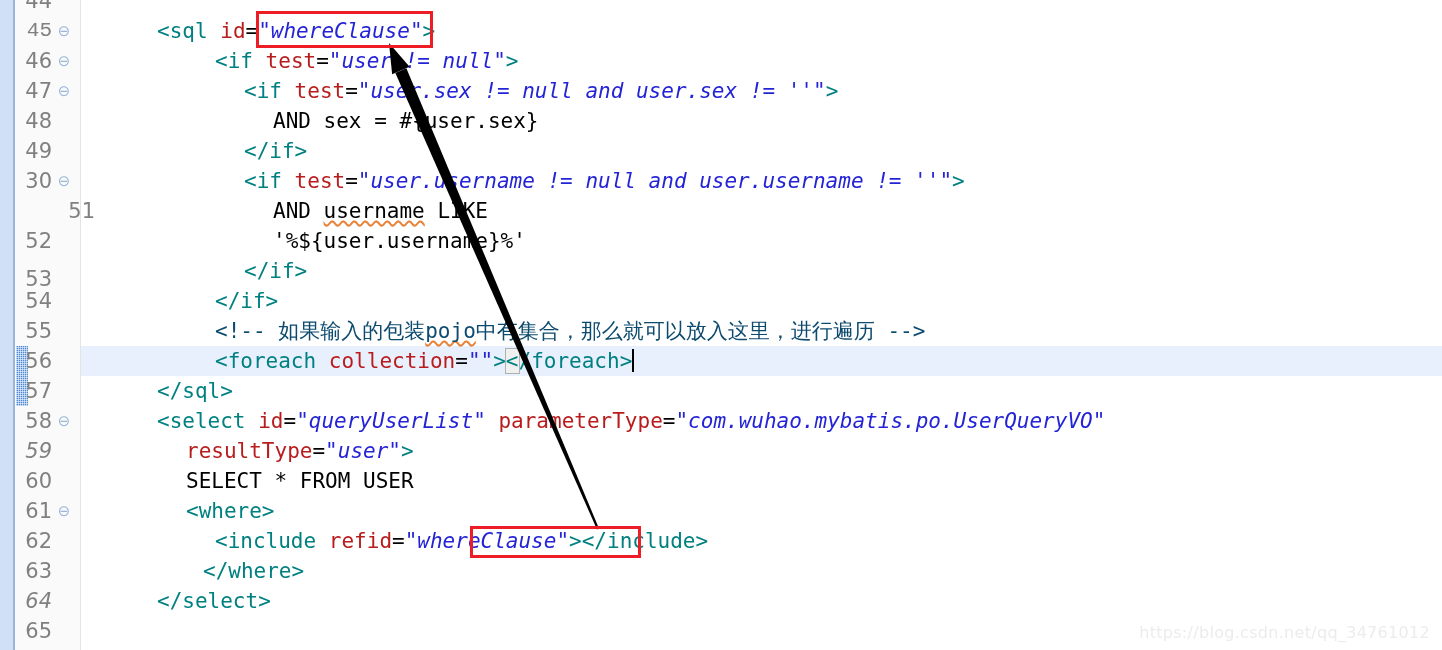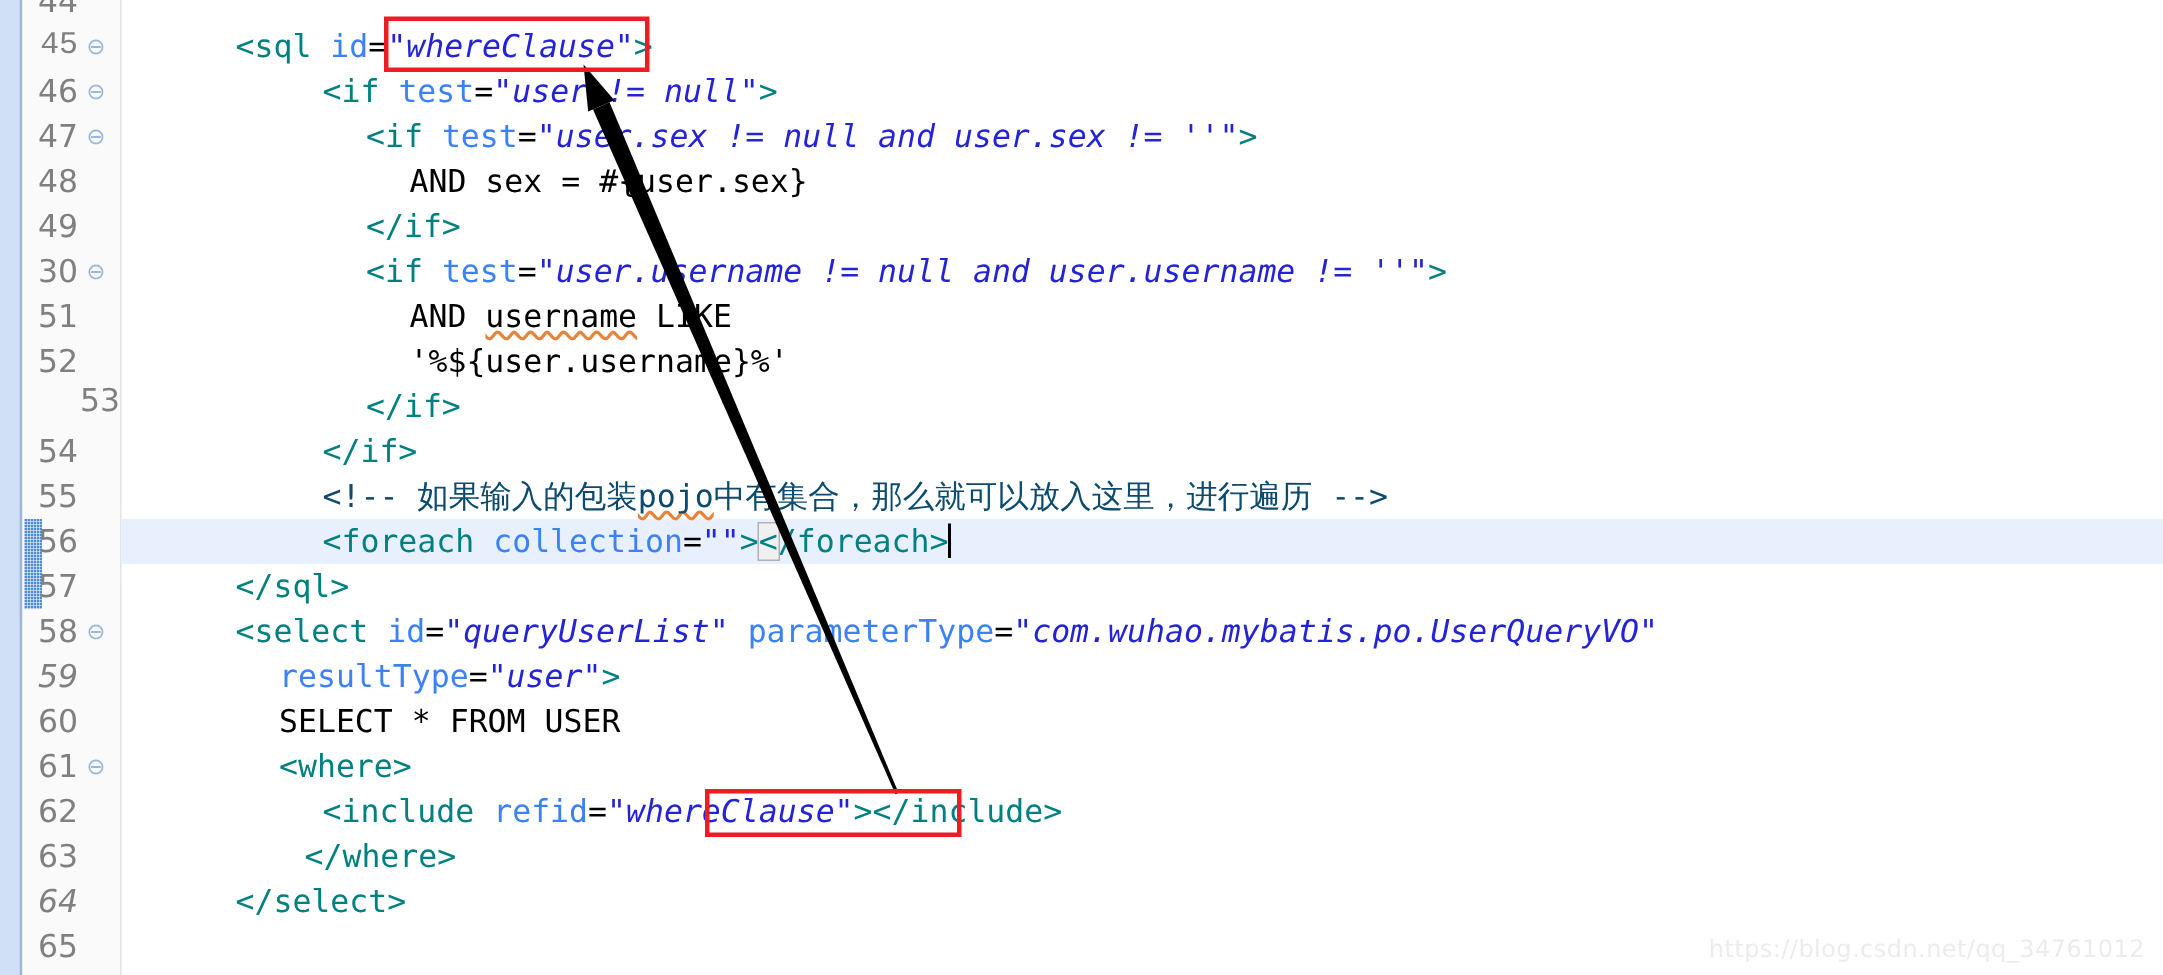--- a/index.html
+++ b/index.html
@@ -97,21 +97,21 @@
     width: 16px; height: 30px;
     line-height: 30px;
     text-align: center;
     font-size: 15px;
     color: #9ab6d8;
     font-family: "DejaVu Sans", "Liberation Sans", sans-serif;
   }
 
   
   .tag      { color: #008080; }            
-  .attr     { color: #3b82f6; }            
+  .attr     { color: #b91c1c; }            
   .str      { color: #2424d6; font-style: italic; }
   .plain    { color: #000000; }
   .comment  { color: #0c4a6e; font-style: normal; }
   .eq       { color: #000000; }
 
   
   .squiggle {
     text-decoration: underline wavy #e8833a;
     text-decoration-skip-ink: none;
   }
@@ -201,23 +201,23 @@
       <div class="lineno" style="top: 16px; font-family: Liberation Mono, monospace;">45</div>
       <div class="fold" style="top: 16px;">⊖</div>
       <div class="lineno" style="top: 46px;">46</div>
       <div class="fold" style="top: 46px;">⊖</div>
       <div class="lineno" style="top: 76px;">47</div>
       <div class="fold" style="top: 76px;">⊖</div>
       <div class="lineno" style="top: 106px;">48</div>
       <div class="lineno" style="top: 136px;">49</div>
       <div class="lineno" style="top: 166px;">30</div>
       <div class="fold" style="top: 166px;">⊖</div>
-      <div class="lineno" style="top: 196px;">51</div>
+      <div class="lineno" style="top: 196px; padding-left: 43px;">51</div>
       <div class="lineno" style="top: 226px;">52</div>
-      <div class="lineno" style="top: 252px; margin-left: 28px;">53</div>
+      <div class="lineno" style="top: 264px;">53</div>
       <div class="lineno" style="top: 286px;">54</div>
       <div class="lineno" style="top: 316px;">55</div>
       <div class="lineno" style="top: 346px;">56</div>
       <div class="lineno" style="top: 376px;">57</div>
       <div class="lineno" style="top: 406px;">58</div>
       <div class="fold" style="top: 406px;">⊖</div>
       <div class="lineno" style="top: 436px; font-style: italic;">59</div>
       <div class="lineno" style="top: 466px;">60</div>
       <div class="lineno" style="top: 496px;">61</div>
       <div class="fold" style="top: 496px;">⊖</div>

